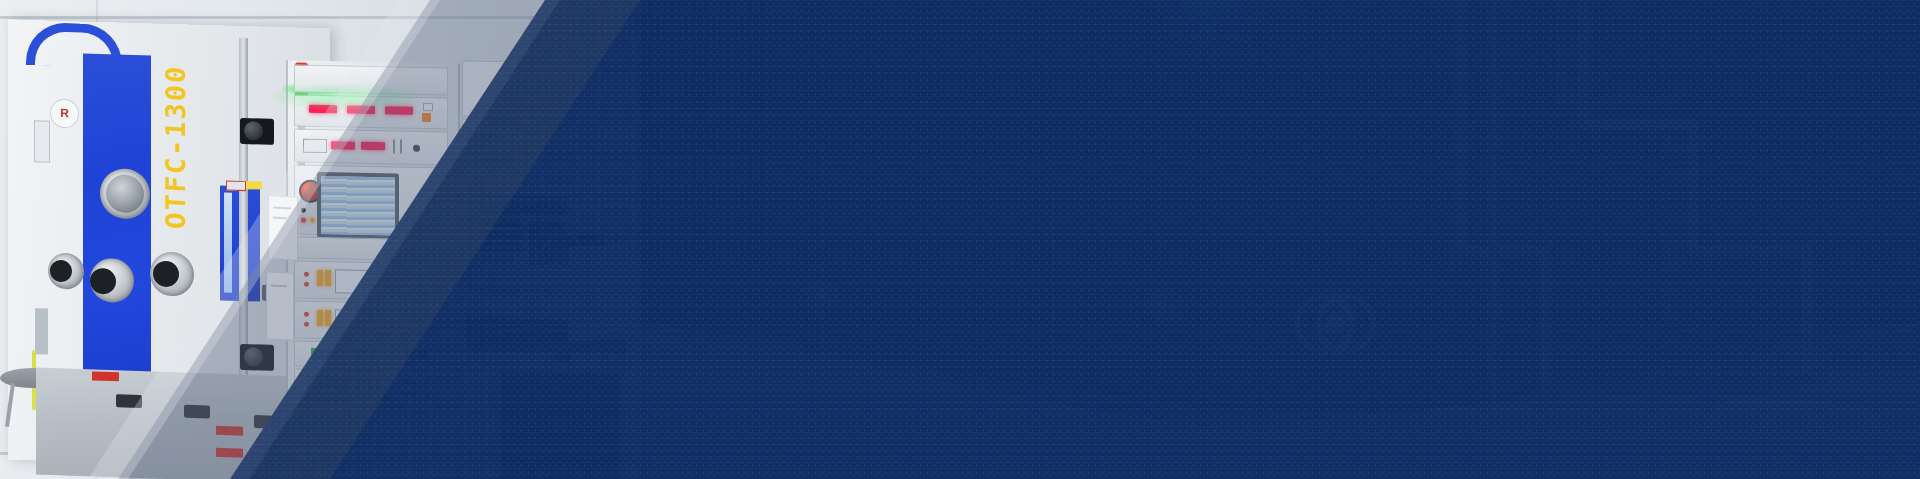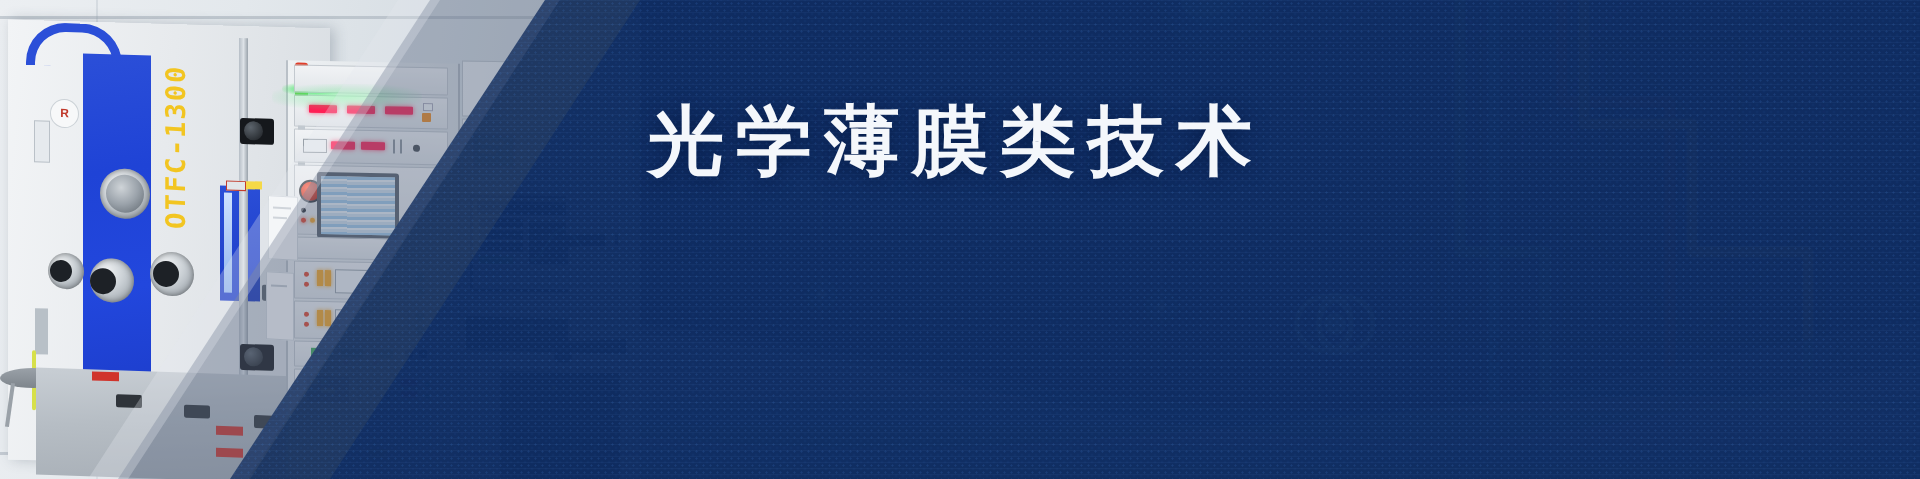--- a/index.html
+++ b/index.html
@@ -501,17 +501,14 @@
 
       <polygon points="560,0 640,0 330,479 248,479" fill="#2a3f63" opacity="0.55"></polygon>
     </svg>
   </div>
 
   <div style="position:absolute;inset:0;clip-path:polygon(545px 0, 1920px 0, 1920px 479px, 230px 479px);pointer-events:none;">
     <div class="dotgrid" style="opacity:.85;"></div>
     <div class="hscan"></div>
   </div>
 
-  <div style="position:absolute;left:648px;top:96px;width:700px;height:90px;line-height:90px;
-              color:#f4f7fb;font-size:76px;font-weight:bold;letter-spacing:12px;
-              text-shadow:0 3px 18px rgba(0,20,60,.65);white-space:nowrap;">光学薄膜类技术</div>
 
 </div>
 
 </body></html>

